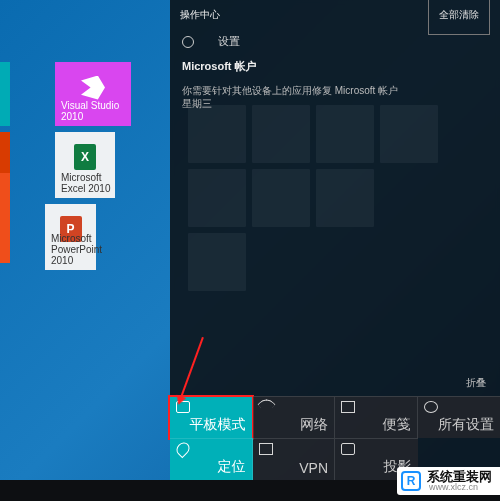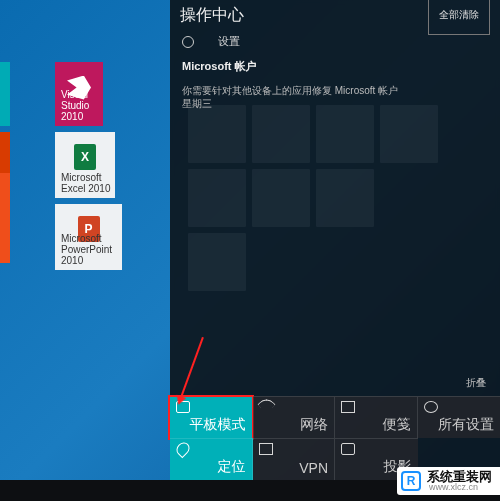--- a/index.html
+++ b/index.html
@@ -15,38 +15,38 @@
 .tile { position: absolute; color: #fff; font-size: 10px; }
 .tile .label { position: absolute; left: 6px; bottom: 4px; font-size: 10px; }
 
 .tile.video { left: 0; top: 82px; width: 70px; height: 64px; background: #00abb5; }
 
 .tile.red { left: 0; top: 152px; width: 70px; height: 70px; background: #d83b01; }
 
 .tile.office { left: 0; top: 193px; width: 70px; height: 90px; background: #ef4e1b; }
 .tile.office .ofc-text { position: absolute; top: 18px; left: 6px; right: 6px; font-size: 9px; line-height: 1.3; }
 
-.tile.vs { left: 115px; top: 82px; width: 48px; height: 64px; background: #be185d; }
+.tile.vs { left: 115px; top: 82px; width: 76px; height: 64px; background: #d946ef; }
 .tile.vs .ic { position: absolute; left: 50%; top: 40%; transform: translate(-50%,-50%); width: 24px; height: 24px; background: #fff; clip-path: polygon(0 20%, 70% 0, 100% 50%, 70% 100%, 0 80%, 40% 50%); }
 
 .tile.excel { left: 115px; top: 152px; width: 60px; height: 66px; background: #eef1f3; color: #333; }
 .tile.excel .ic { position: absolute; left: 50%; top: 38%; transform: translate(-50%,-50%); width: 22px; height: 26px; background: #107c41; border-radius: 2px; }
 .tile.excel .ic::after { content: 'X'; position: absolute; inset: 0; display: flex; align-items: center; justify-content: center; color: #fff; font-weight: bold; font-size: 12px; }
 
-.tile.ppt { left: 115px; top: 224px; width: 67px; height: 66px; background: #eef1f3; color: #333; }
+.tile.ppt { left: 105px; top: 224px; width: 51px; height: 66px; background: #eef1f3; color: #333; }
 .tile.ppt .ic { position: absolute; left: 50%; top: 38%; transform: translate(-50%,-50%); width: 22px; height: 26px; background: #d04423; border-radius: 2px; }
 .tile.ppt .ic::after { content: 'P'; position: absolute; inset: 0; display: flex; align-items: center; justify-content: center; color: #fff; font-weight: bold; font-size: 12px; }
 
 .action-center {
   position: absolute; left: 170px; top: 0; right: 0; height: 480px;
   background: rgba(12,14,16,0.85); backdrop-filter: blur(2px);
   color: #d6d6d6;
 }
 .ac-header { display: flex; align-items: center; justify-content: space-between; height: 30px; padding: 0 10px; }
-.ac-title { font-size: 16px; color: #eee; }
+.ac-title { font-size: 10px; color: #eee; }
 .clear-all { border: 1px solid #777; font-size: 10px; padding: 12px 10px; color: #ddd; cursor: pointer; }
 
 .ac-settings { display: flex; align-items: center; gap: 24px; padding: 4px 12px; font-size: 11px; }
 .gear { width: 12px; height: 12px; border: 1.5px solid #ccc; border-radius: 50%; position: relative; }
 
 .notif { padding: 6px 12px 10px 12px; }
 .notif h4 { font-size: 11px; color: #eee; font-weight: 600; margin-bottom: 10px; }
 .notif p { font-size: 10px; color: #bbb; line-height: 1.3; }
 
 .ghost-tiles { position: absolute; top: 105px; left: 18px; right: 18px; }

